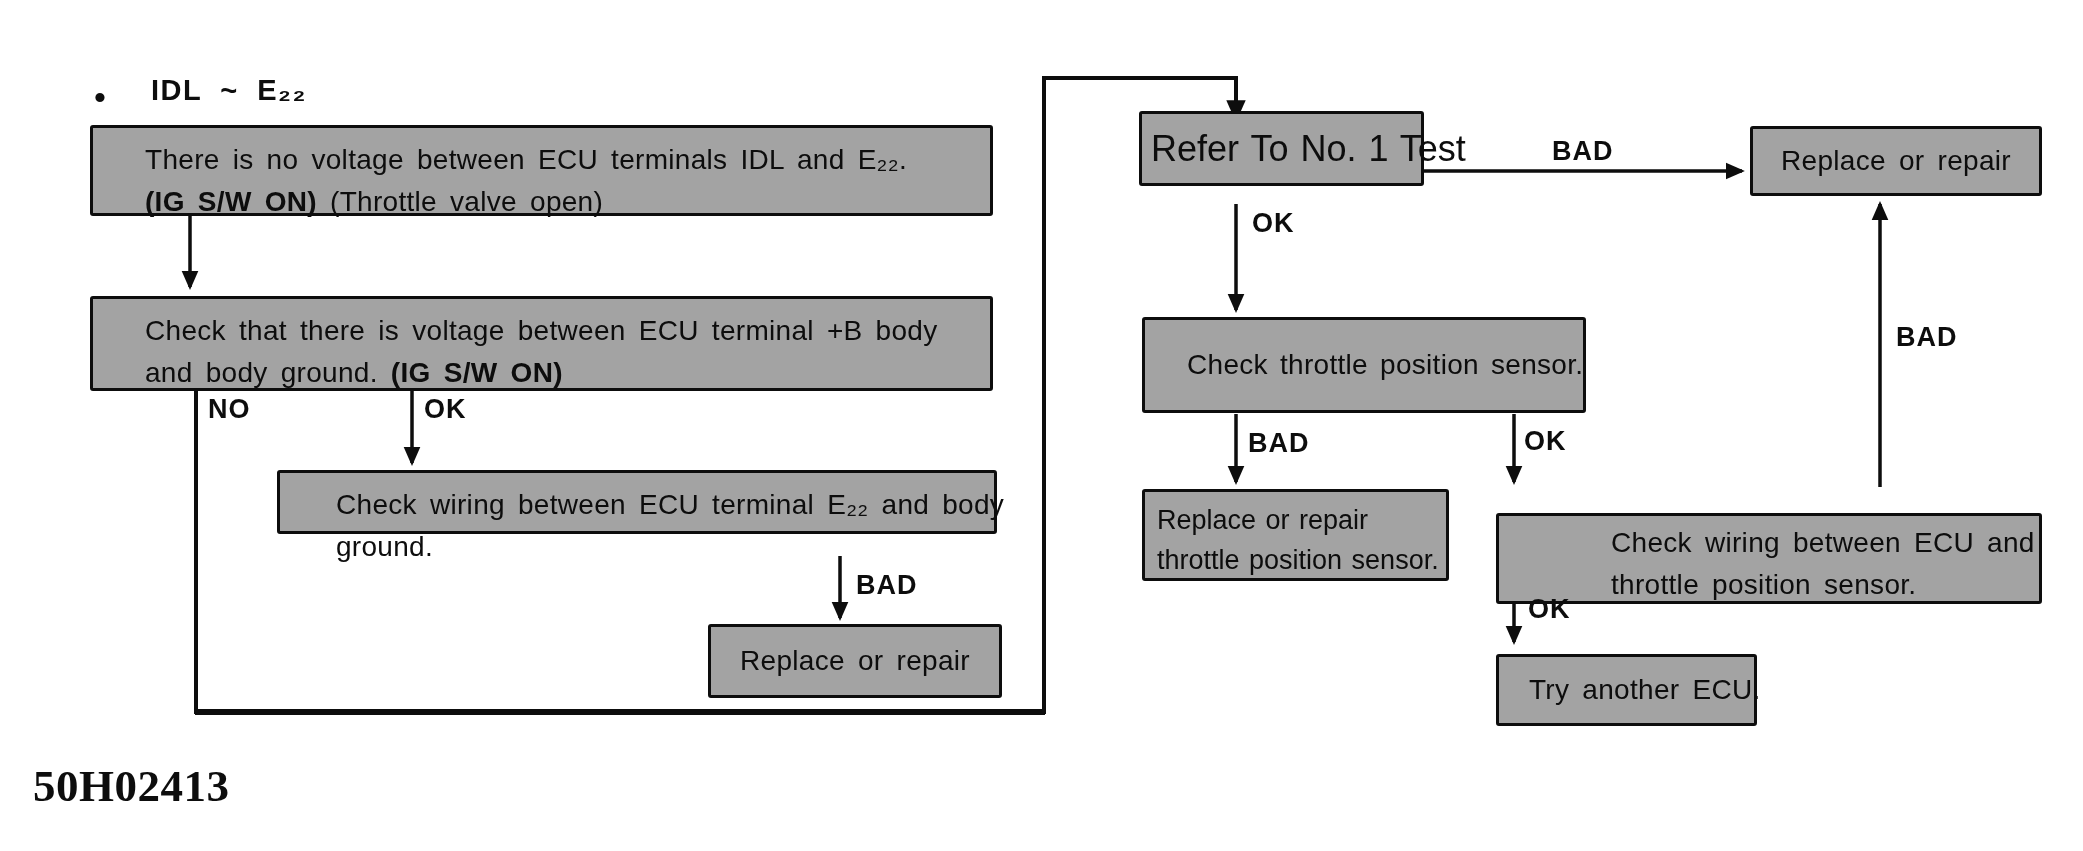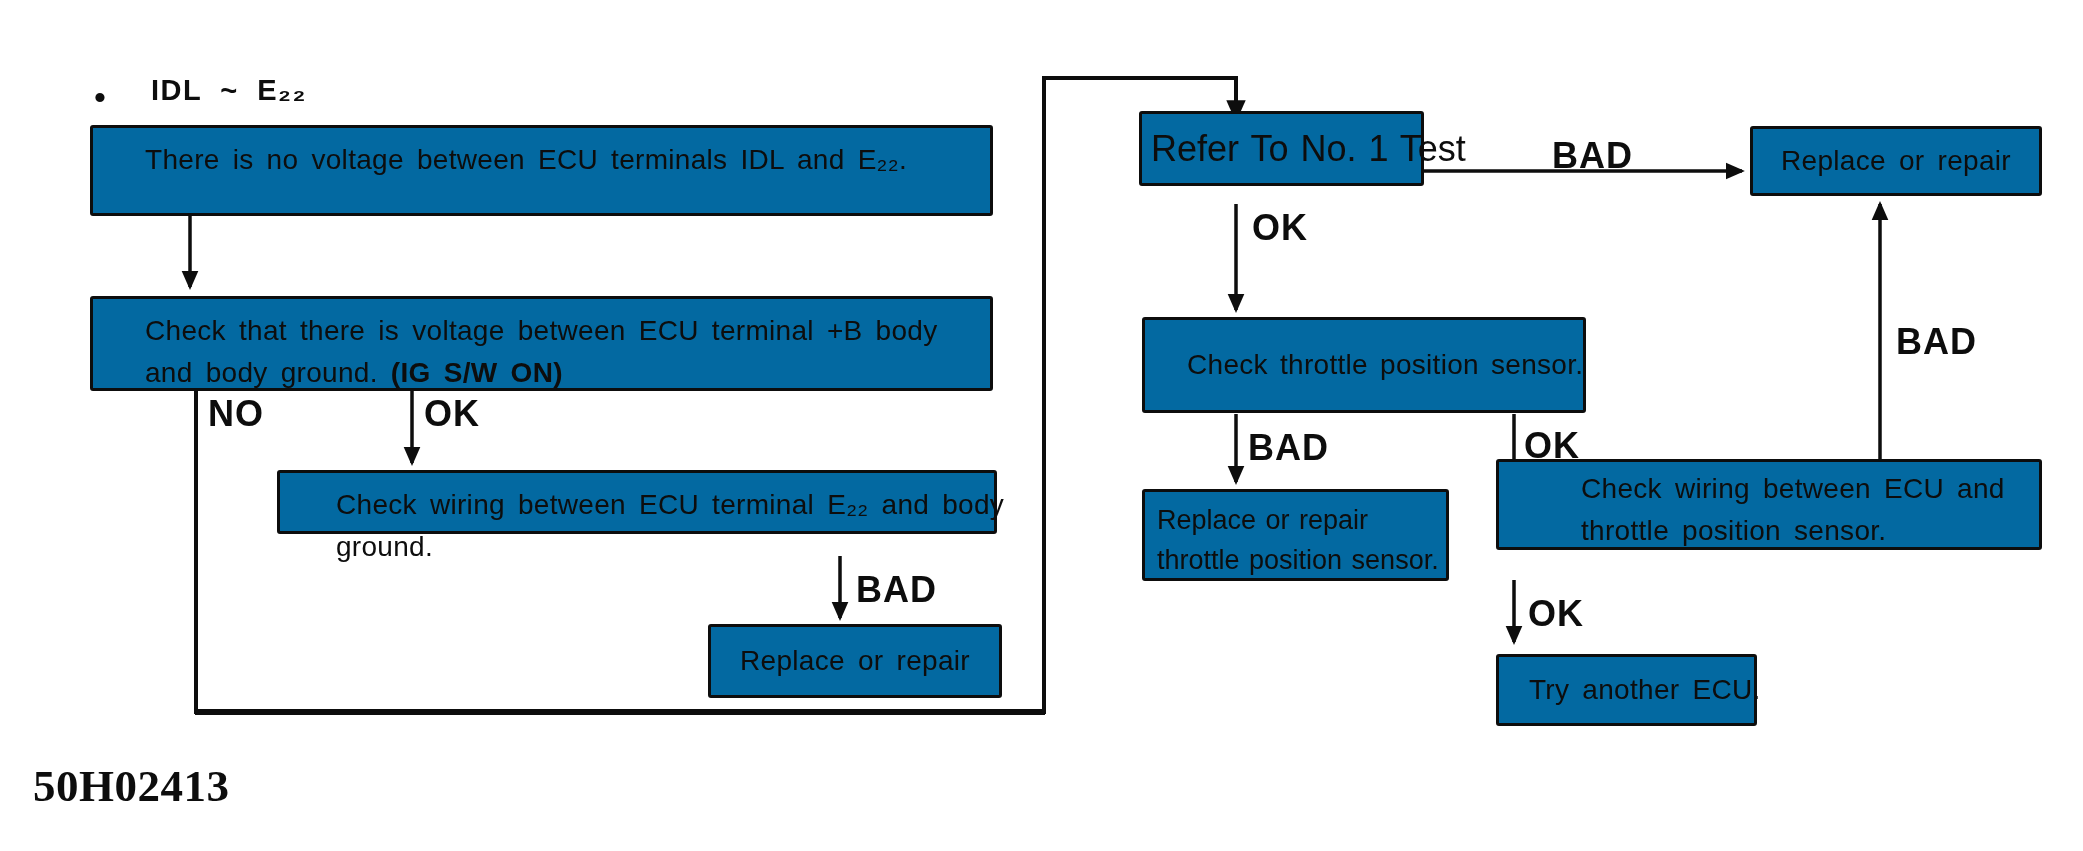--- a/index.html
+++ b/index.html
@@ -1,30 +1,30 @@
 <!DOCTYPE html>
 <html><head>
 <meta charset="utf-8">
 <style>
   html,body { margin:0; padding:0; background:#ffffff; }
   .canvas {
     position:relative; width:2083px; height:851px; background:#ffffff;
     font-family:"Liberation Sans","DejaVu Sans",sans-serif; color:#0d0d0d; overflow:hidden;
   }
   .box {
-    position:absolute; box-sizing:border-box; background:#0369a1;
+    position:absolute; box-sizing:border-box; background:#a3a3a3;
     border:3px solid #0d0d0d; border-radius:3px;
     font-size:28px; line-height:42px; letter-spacing:0.3px; word-spacing:5px;
     white-space:nowrap;
   }
   .pad { padding:11px 0 0 52px; }
   .center { display:flex; align-items:center; justify-content:center; }
   .vcenter { display:flex; align-items:center; }
   .lbl {
-    position:absolute; font-weight:bold; font-size:36px; letter-spacing:1px; line-height:1;
+    position:absolute; font-weight:bold; font-size:27px; letter-spacing:1px; line-height:1;
   }
   .bullet { position:absolute; font-size:34px; line-height:1; }
   .title {
     position:absolute; font-weight:bold; font-size:29px; letter-spacing:1.5px; word-spacing:9px; line-height:1;
   }
   .code {
     position:absolute; font-family:"Liberation Serif","DejaVu Serif",serif;
     font-weight:bold; font-size:45px; line-height:1; letter-spacing:0.5px;
   }
   .wires { position:absolute; left:0; top:0; }
@@ -55,20 +55,23 @@
       <line x1="1514" y1="580" x2="1514" y2="642" marker-end="url(#ah)"></line>
     </g>
   </svg>
 
   <span class="bullet" style="left:94px;top:80px;">•</span>
   <span class="title" style="left:151px;top:76px;">IDL ~ E₂₂</span>
 
   <div class="box pad" style="left:90px;top:125px;width:903px;height:91px;">
     <div>
       <span>There is no voltage between ECU terminals IDL and E₂₂.</span>
+    </div>
+    <div>
+      <b>(IG S/W ON)</b><span> (Throttle valve open)</span>
     </div>
   </div>
 
   <div class="box pad" style="left:90px;top:296px;width:903px;height:95px;">
     <div>
       <span>Check that there is voltage between ECU terminal +B body</span>
     </div>
     <div>
       <span>and body ground. </span><b>(IG S/W ON)</b>
     </div>
@@ -101,21 +104,21 @@
 
   <div class="box" style="left:1142px;top:489px;width:307px;height:92px;padding:8px 0 0 12px;font-size:27px;line-height:40px;letter-spacing:0;word-spacing:2px;">
     <div>
       <span>Replace or repair</span>
     </div>
     <div>
       <span>throttle position sensor.</span>
     </div>
   </div>
 
-  <div class="box" style="left:1496px;top:459px;width:546px;height:91px;padding:6px 0 0 82px;">
+  <div class="box" style="left:1496px;top:513px;width:546px;height:91px;padding:6px 0 0 112px;">
     <div>
       <span>Check wiring between ECU and</span>
     </div>
     <div>
       <span>throttle position sensor.</span>
     </div>
   </div>
 
   <div class="box vcenter" style="left:1496px;top:654px;width:261px;height:72px;padding-left:30px;">
     <span>Try another ECU.</span>

